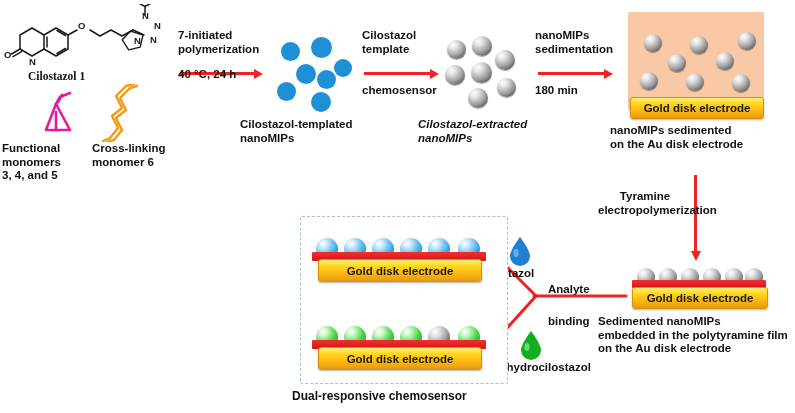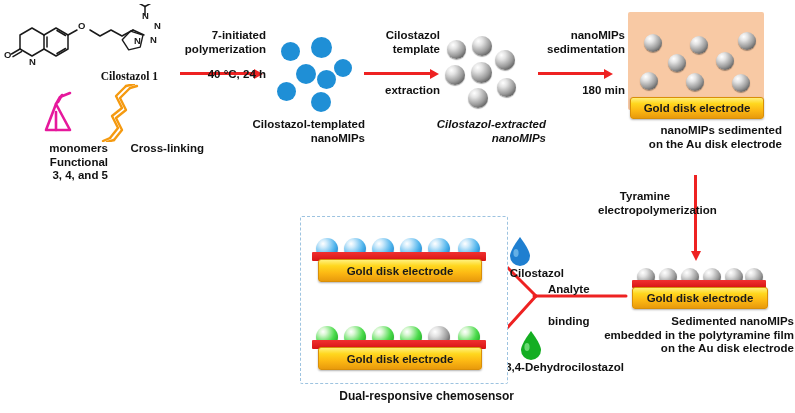--- a/index.html
+++ b/index.html
@@ -1,19 +1,19 @@
 <!DOCTYPE html>
 <html><head>
 <meta charset="utf-8">
 <style>
   html,body{margin:0;padding:0;background:#ffffff;}
   body{width:795px;height:413px;position:relative;overflow:hidden;
        font-family:"Liberation Sans",sans-serif;color:#1a1a1a;}
   .abs{position:absolute;}
-  .lbl{font-weight:bold;font-size:11.5px;line-height:13.5px;text-align:right;color:#111;}
+  .lbl{font-weight:bold;font-size:11.5px;line-height:13.5px;text-align:left;color:#111;}
 
   
   .arrow-h{position:absolute;height:3px;background:#ee2222;}
   .arrow-h:after{content:"";position:absolute;right:-7px;top:-3.5px;
       border-left:9px solid #ee2222;border-top:5px solid transparent;border-bottom:5px solid transparent;}
   .arrow-v{position:absolute;width:3px;background:#ee2222;}
   .arrow-v:after{content:"";position:absolute;bottom:-8px;left:-3.5px;
       border-top:10px solid #ee2222;border-left:5px solid transparent;border-right:5px solid transparent;}
 
   
@@ -85,39 +85,40 @@
   <svg width="44" height="48" viewBox="0 0 44 48">
     <g fill="none" stroke="#e6189c" stroke-width="2.6" stroke-linecap="round" stroke-linejoin="round">
       <path d="M18 14 L8 40 L32 40 Z"></path>
       <path d="M18 14 L22 7 L32 3"></path>
       <path d="M20 12 L24 5"></path>
       <path d="M18 40 L18 22"></path>
     </g>
   </svg>
 </div>
 <div class="abs lbl" style="left:2px;top:142px;width:106px;">
+  <div>Functional</div>
   <div>monomers</div>
-  <div>Functional</div>
   <div>3, 4, and 5</div>
 </div>
 
 <div class="abs" style="left:96px;top:84px;width:48px;height:58px;">
   <svg width="48" height="58" viewBox="0 0 48 58">
     <g fill="none" stroke="#f59a10" stroke-width="2.4" stroke-linecap="round" stroke-linejoin="round">
       <path d="M30 2 L20 12 L26 24 L16 32 L22 44 L14 54"></path>
       <path d="M34 4 L24 14 L30 26 L20 34 L26 46 L18 56"></path>
       <path d="M30 2 L38 0"></path>
       <path d="M34 4 L41 2"></path>
       <path d="M14 54 L7 57"></path>
       <path d="M18 56 L11 58"></path>
     </g>
   </svg>
 </div>
 <div class="abs lbl" style="left:92px;top:142px;width:112px;">
   <div>Cross-linking</div>
+  <div>monomer 6</div>
 </div>
 
 <div class="abs lbl" style="left:178px;top:29px;width:88px;">
   <div>7-initiated</div>
   <div>polymerization</div>
 </div>
 <div class="arrow-h" style="left:180px;top:72px;width:76px;"></div>
 <div class="abs lbl" style="left:178px;top:68px;width:88px;">40 °C, 24 h</div>
 
 <div class="abs" style="left:255px;top:32px;width:92px;height:82px;">
@@ -132,21 +133,21 @@
 <div class="abs lbl" style="left:240px;top:118px;width:125px;">
   <div>Cilostazol-templated</div>
   <div>nanoMIPs</div>
 </div>
 
 <div class="abs lbl" style="left:362px;top:29px;width:78px;">
   <div>Cilostazol</div>
   <div>template</div>
 </div>
 <div class="arrow-h" style="left:364px;top:72px;width:68px;"></div>
-<div class="abs lbl" style="left:362px;top:84px;width:78px;">extraction</div>
+<div class="abs lbl" style="left:362px;top:84px;width:78px;">chemosensor</div>
 
 <div class="abs" style="left:437px;top:32px;width:90px;height:82px;">
   <div class="sph sph-gray" style="left:10px;top:8px;width:19px;height:19px;"></div>
   <div class="sph sph-gray" style="left:35px;top:4px;width:20px;height:20px;"></div>
   <div class="sph sph-gray" style="left:58px;top:18px;width:20px;height:20px;"></div>
   <div class="sph sph-gray" style="left:8px;top:33px;width:20px;height:20px;"></div>
   <div class="sph sph-gray" style="left:34px;top:30px;width:21px;height:21px;"></div>
   <div class="sph sph-gray" style="left:60px;top:46px;width:19px;height:19px;"></div>
   <div class="sph sph-gray" style="left:31px;top:56px;width:20px;height:20px;"></div>
 </div>

